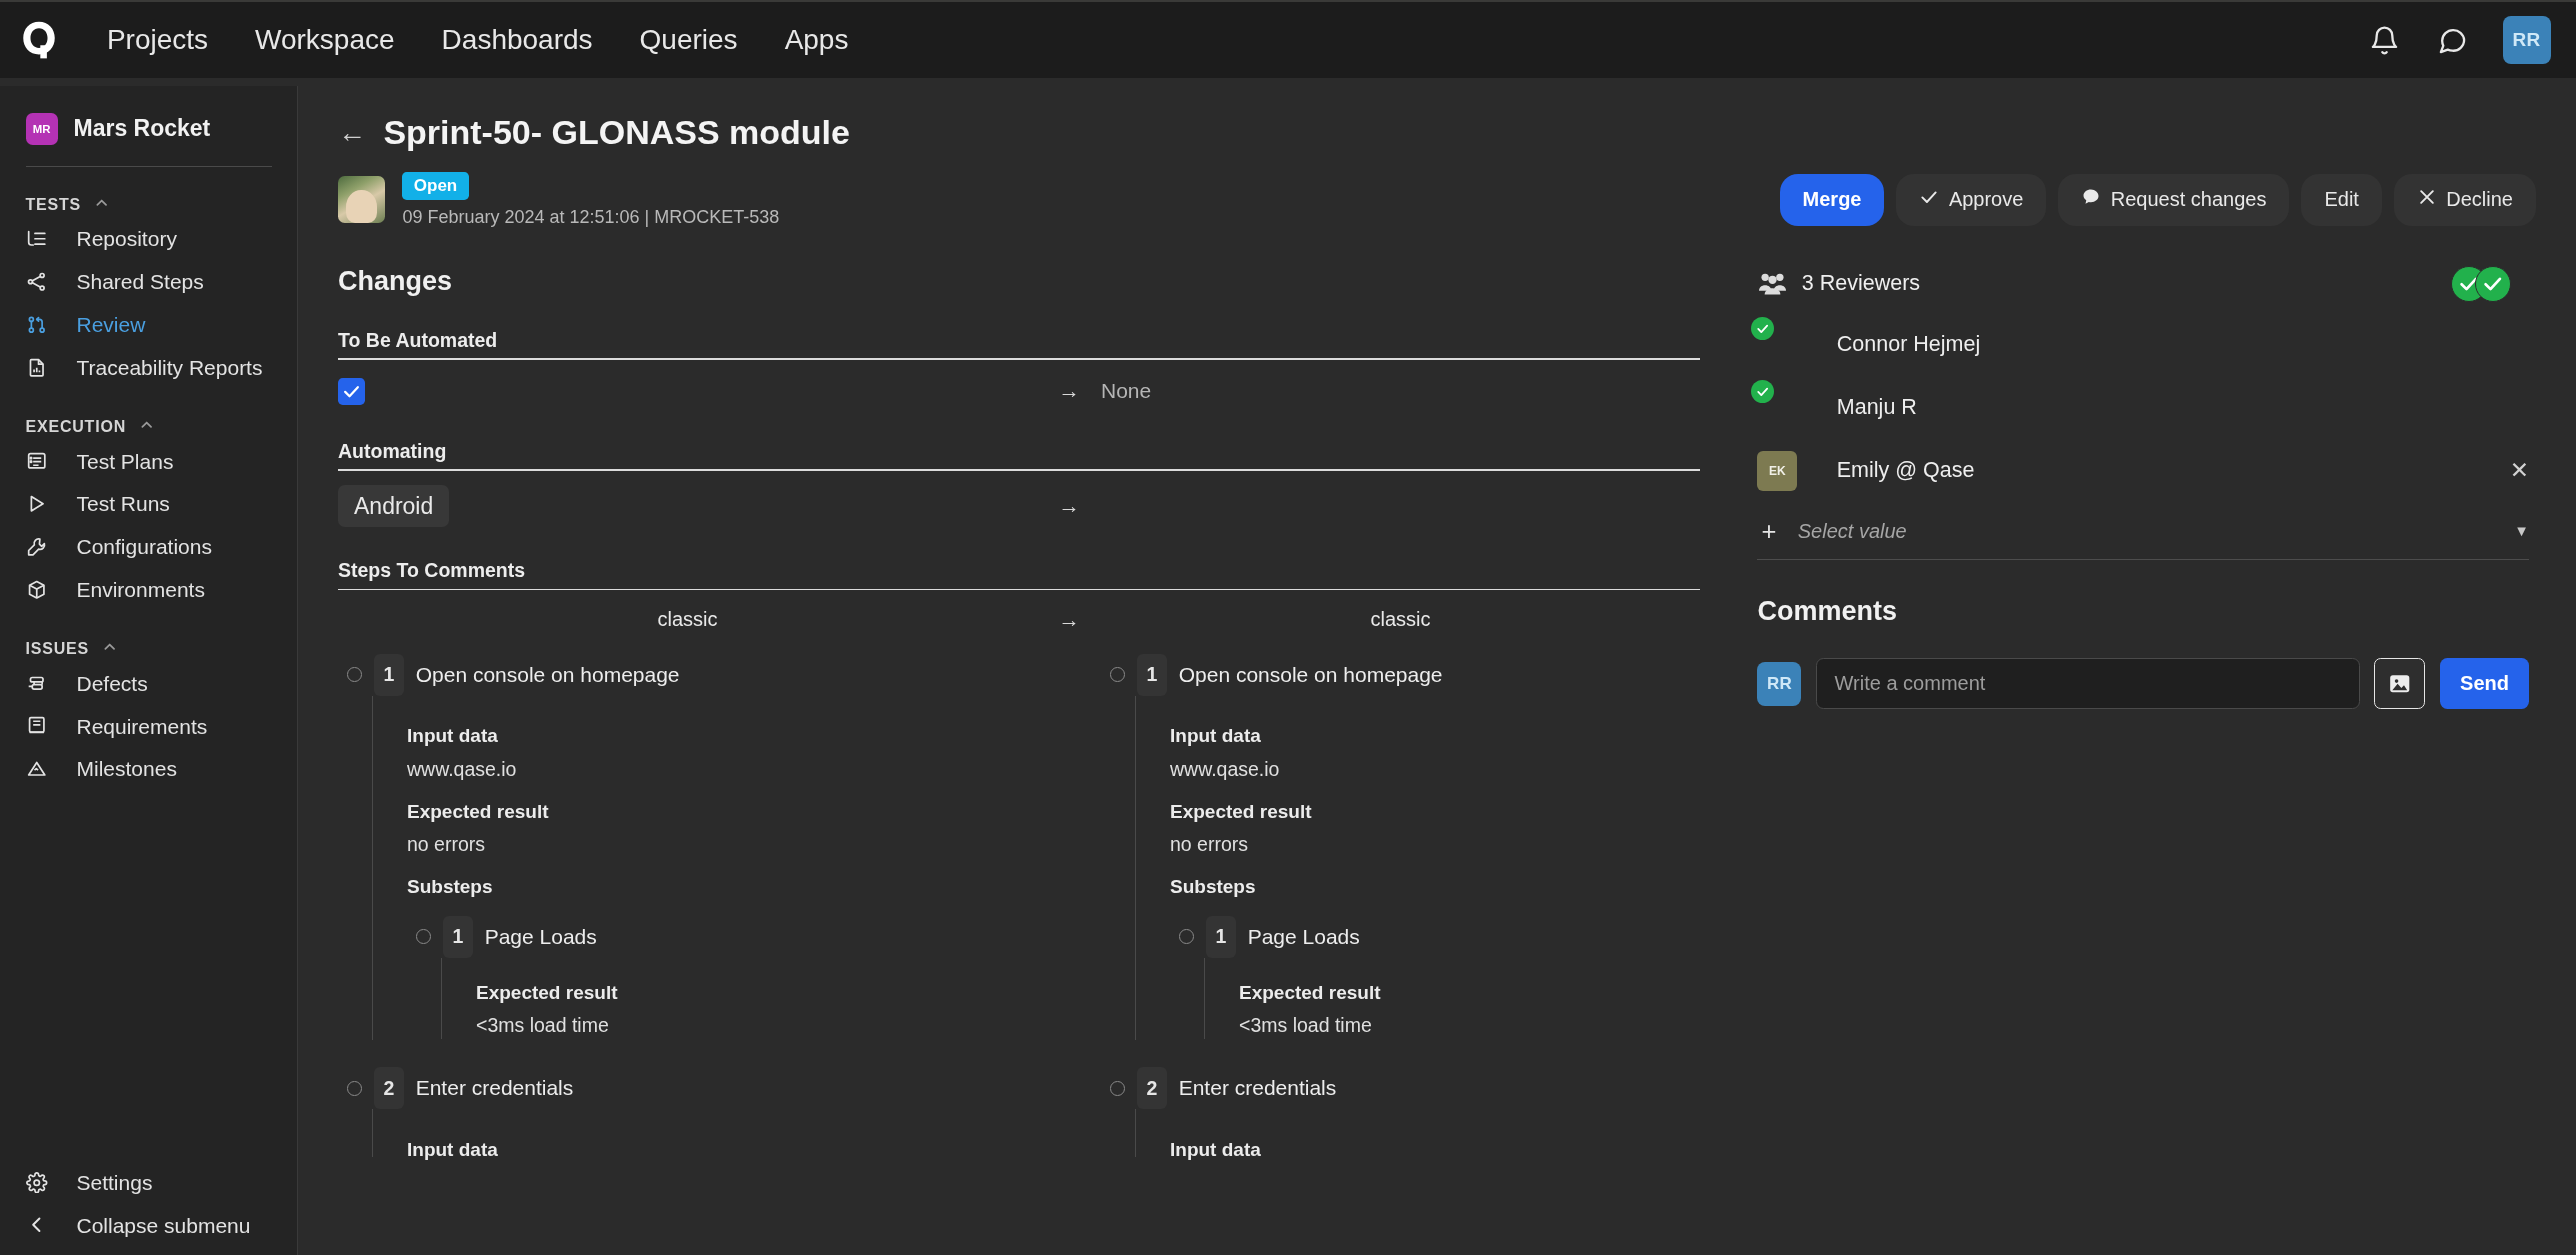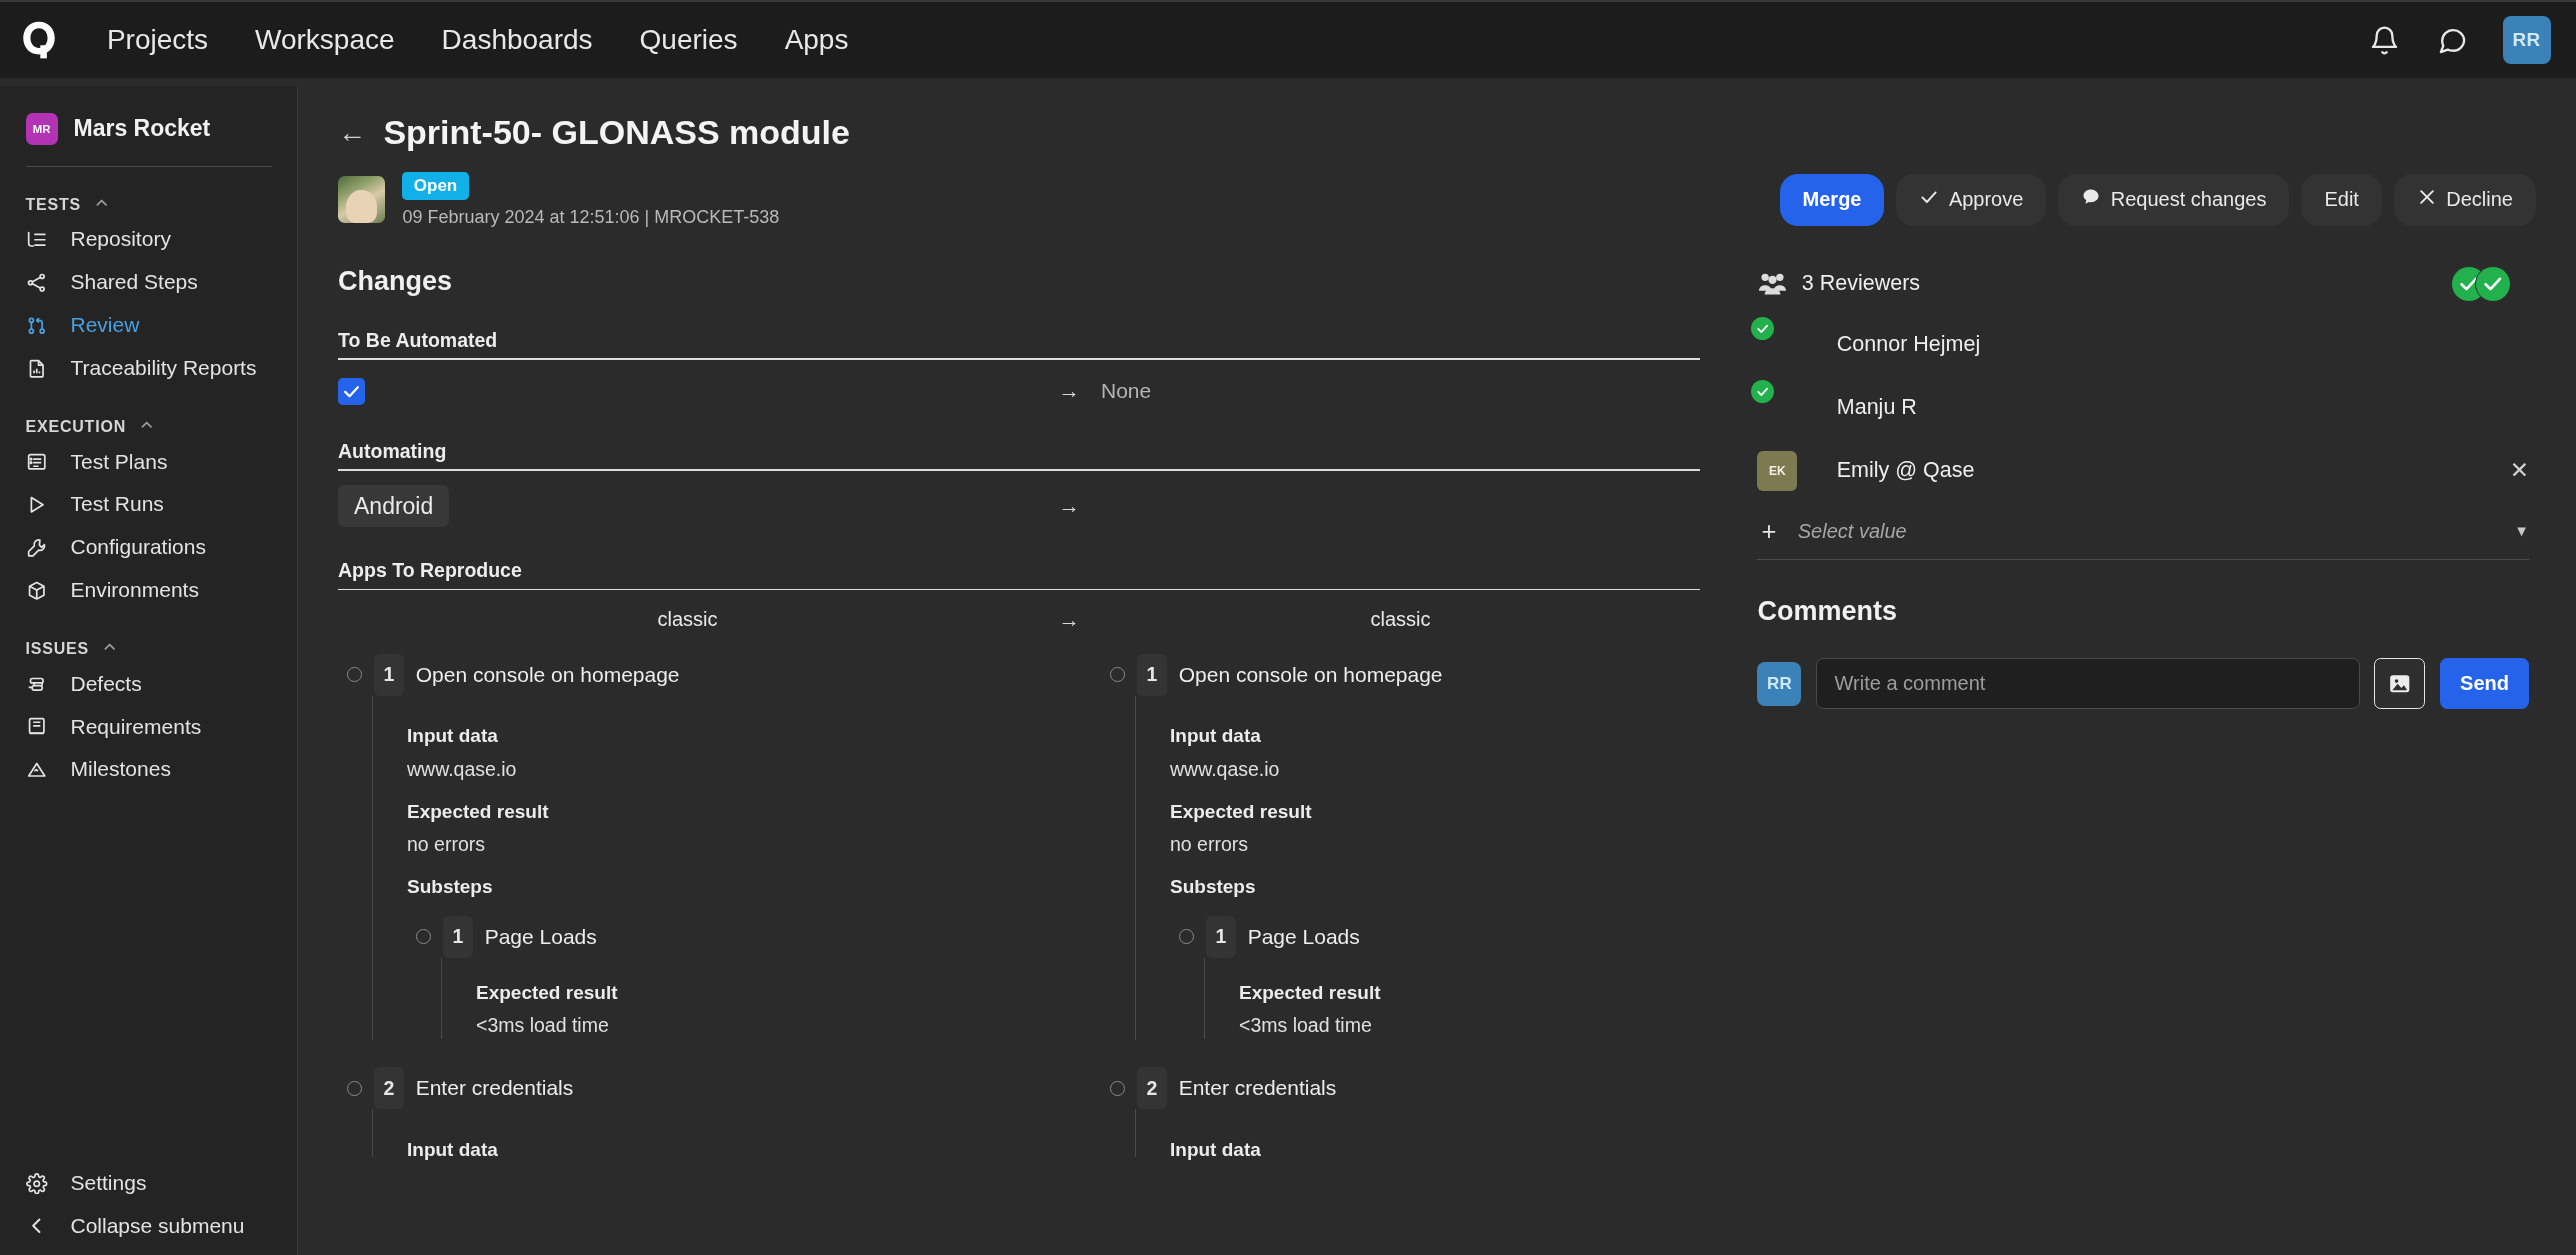--- a/index.html
+++ b/index.html
@@ -59,21 +59,21 @@
 
   .grp-head {
     display: flex; align-items: center; gap: 12px;
     color: #d6d6d6; font-size: 16px; font-weight: 700; letter-spacing: 0.8px;
     padding: 27px 25.5px 2.7px 25.5px; cursor: pointer;
   }
   .grp-head .chev { display:inline-block; }
   .grp-head svg { width: 17.4px; height: 17.4px; }
 
   .side-item {
-    display: flex; align-items: flex-end; gap: 22px;
+    display: flex; align-items: flex-start; gap: 28px;
     color: #e3e3e3; font-size: 21px; padding: 9.4px 25.5px; cursor: pointer;
     white-space: nowrap;
   }
   .side-item .si-icon { width: 23px; height: 23px; flex: none; display:flex; align-items:center; justify-content:center; }
   .side-item .si-icon svg { width: 21.5px; height: 21.5px; }
   .side-item.active { color: #4a9fe0; }
 
   .side-bottom { position: absolute; bottom: 16px; left: 0; width: 100%; }
 
   
@@ -517,21 +517,21 @@
 
         <div class="field-label">Automating</div>
         <div class="field-rule"></div>
         <div class="diff-row">
           <div class="diff-old">
             <span class="tag">Android</span>
           </div>
           <div class="diff-arrow">→</div>
         </div>
 
-        <div class="field-label">Apps To Reproduce</div>
+        <div class="field-label">Steps To Comments</div>
         <div class="field-rule"></div>
 
         <div class="steps-head-row">
           <div class="steps-col-hd">classic</div>
           <div class="steps-mid">
             <div class="mid-arrow" style="top:0">→</div>
           </div>
           <div class="steps-col-hd rt">classic</div>
         </div>
 

